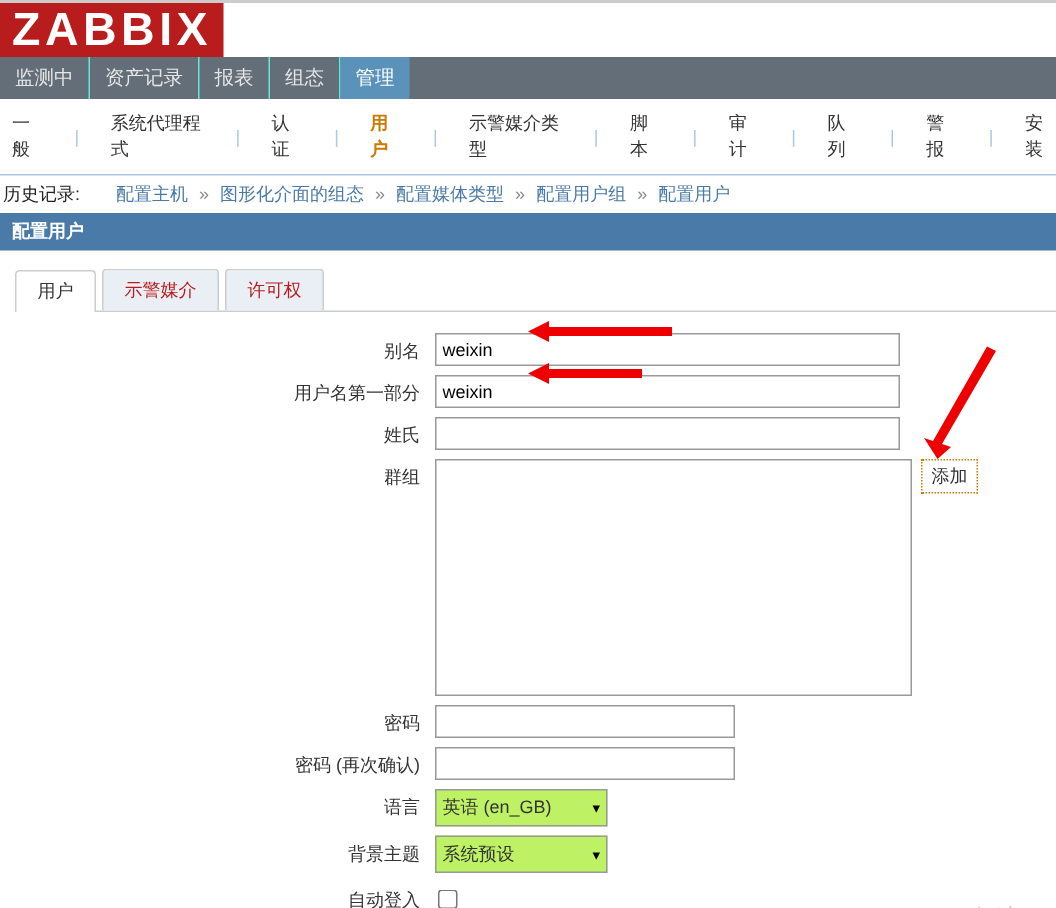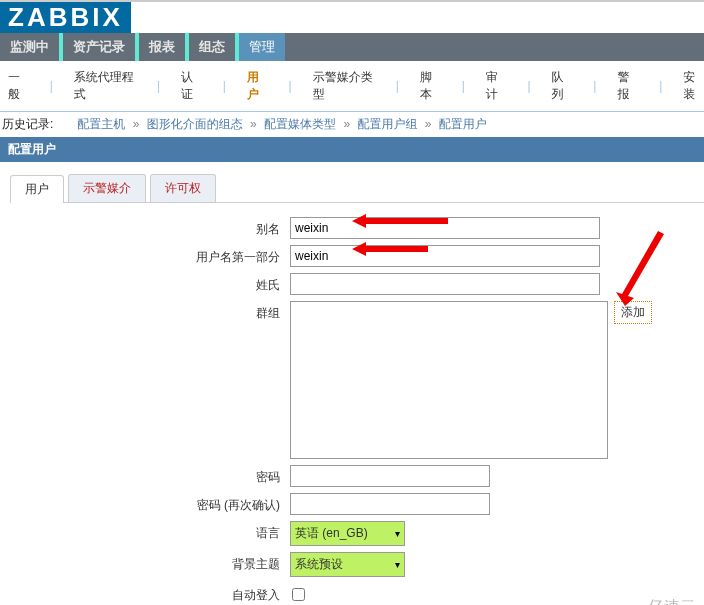--- a/index.html
+++ b/index.html
@@ -5,41 +5,41 @@
   body {
     margin: 0;
     font-family: Verdana, Arial, sans-serif;
     font-size: 12px;
     background: #fff;
     color: #333;
     width: 704px;
   }
   .top-border { height: 2px; background: #ccc; }
   .logo {
-    background: #0369a1;
+    background: #b91c1c;
     color: #fff;
     display: inline-block;
     padding: 0 8px;
-    font-size: 26px;
+    font-size: 31px;
     font-weight: bold;
     letter-spacing: 3px;
   }
   .main-menu {
     background: #646e78;
     display: flex;
     height: 28px;
   }
   .main-menu .item {
     padding: 0 10px;
     line-height: 28px;
     color: #e6e6e6;
     font-size: 13px;
     cursor: pointer;
   }
-  .main-menu .item.sep { border-right: 4px solid #5eead4; font-weight: bold; }
+  .main-menu .item.sep { border-right: 1px solid #5eead4; }
   .main-menu .item.active {
     background: #5a92b9;
     color: #fff;
   }
   .sub-menu {
     border-bottom: 1px solid #aac8e4;
     padding: 8px 0 8px 8px;
     display: flex;
     align-items: center;
     gap: 15px;

